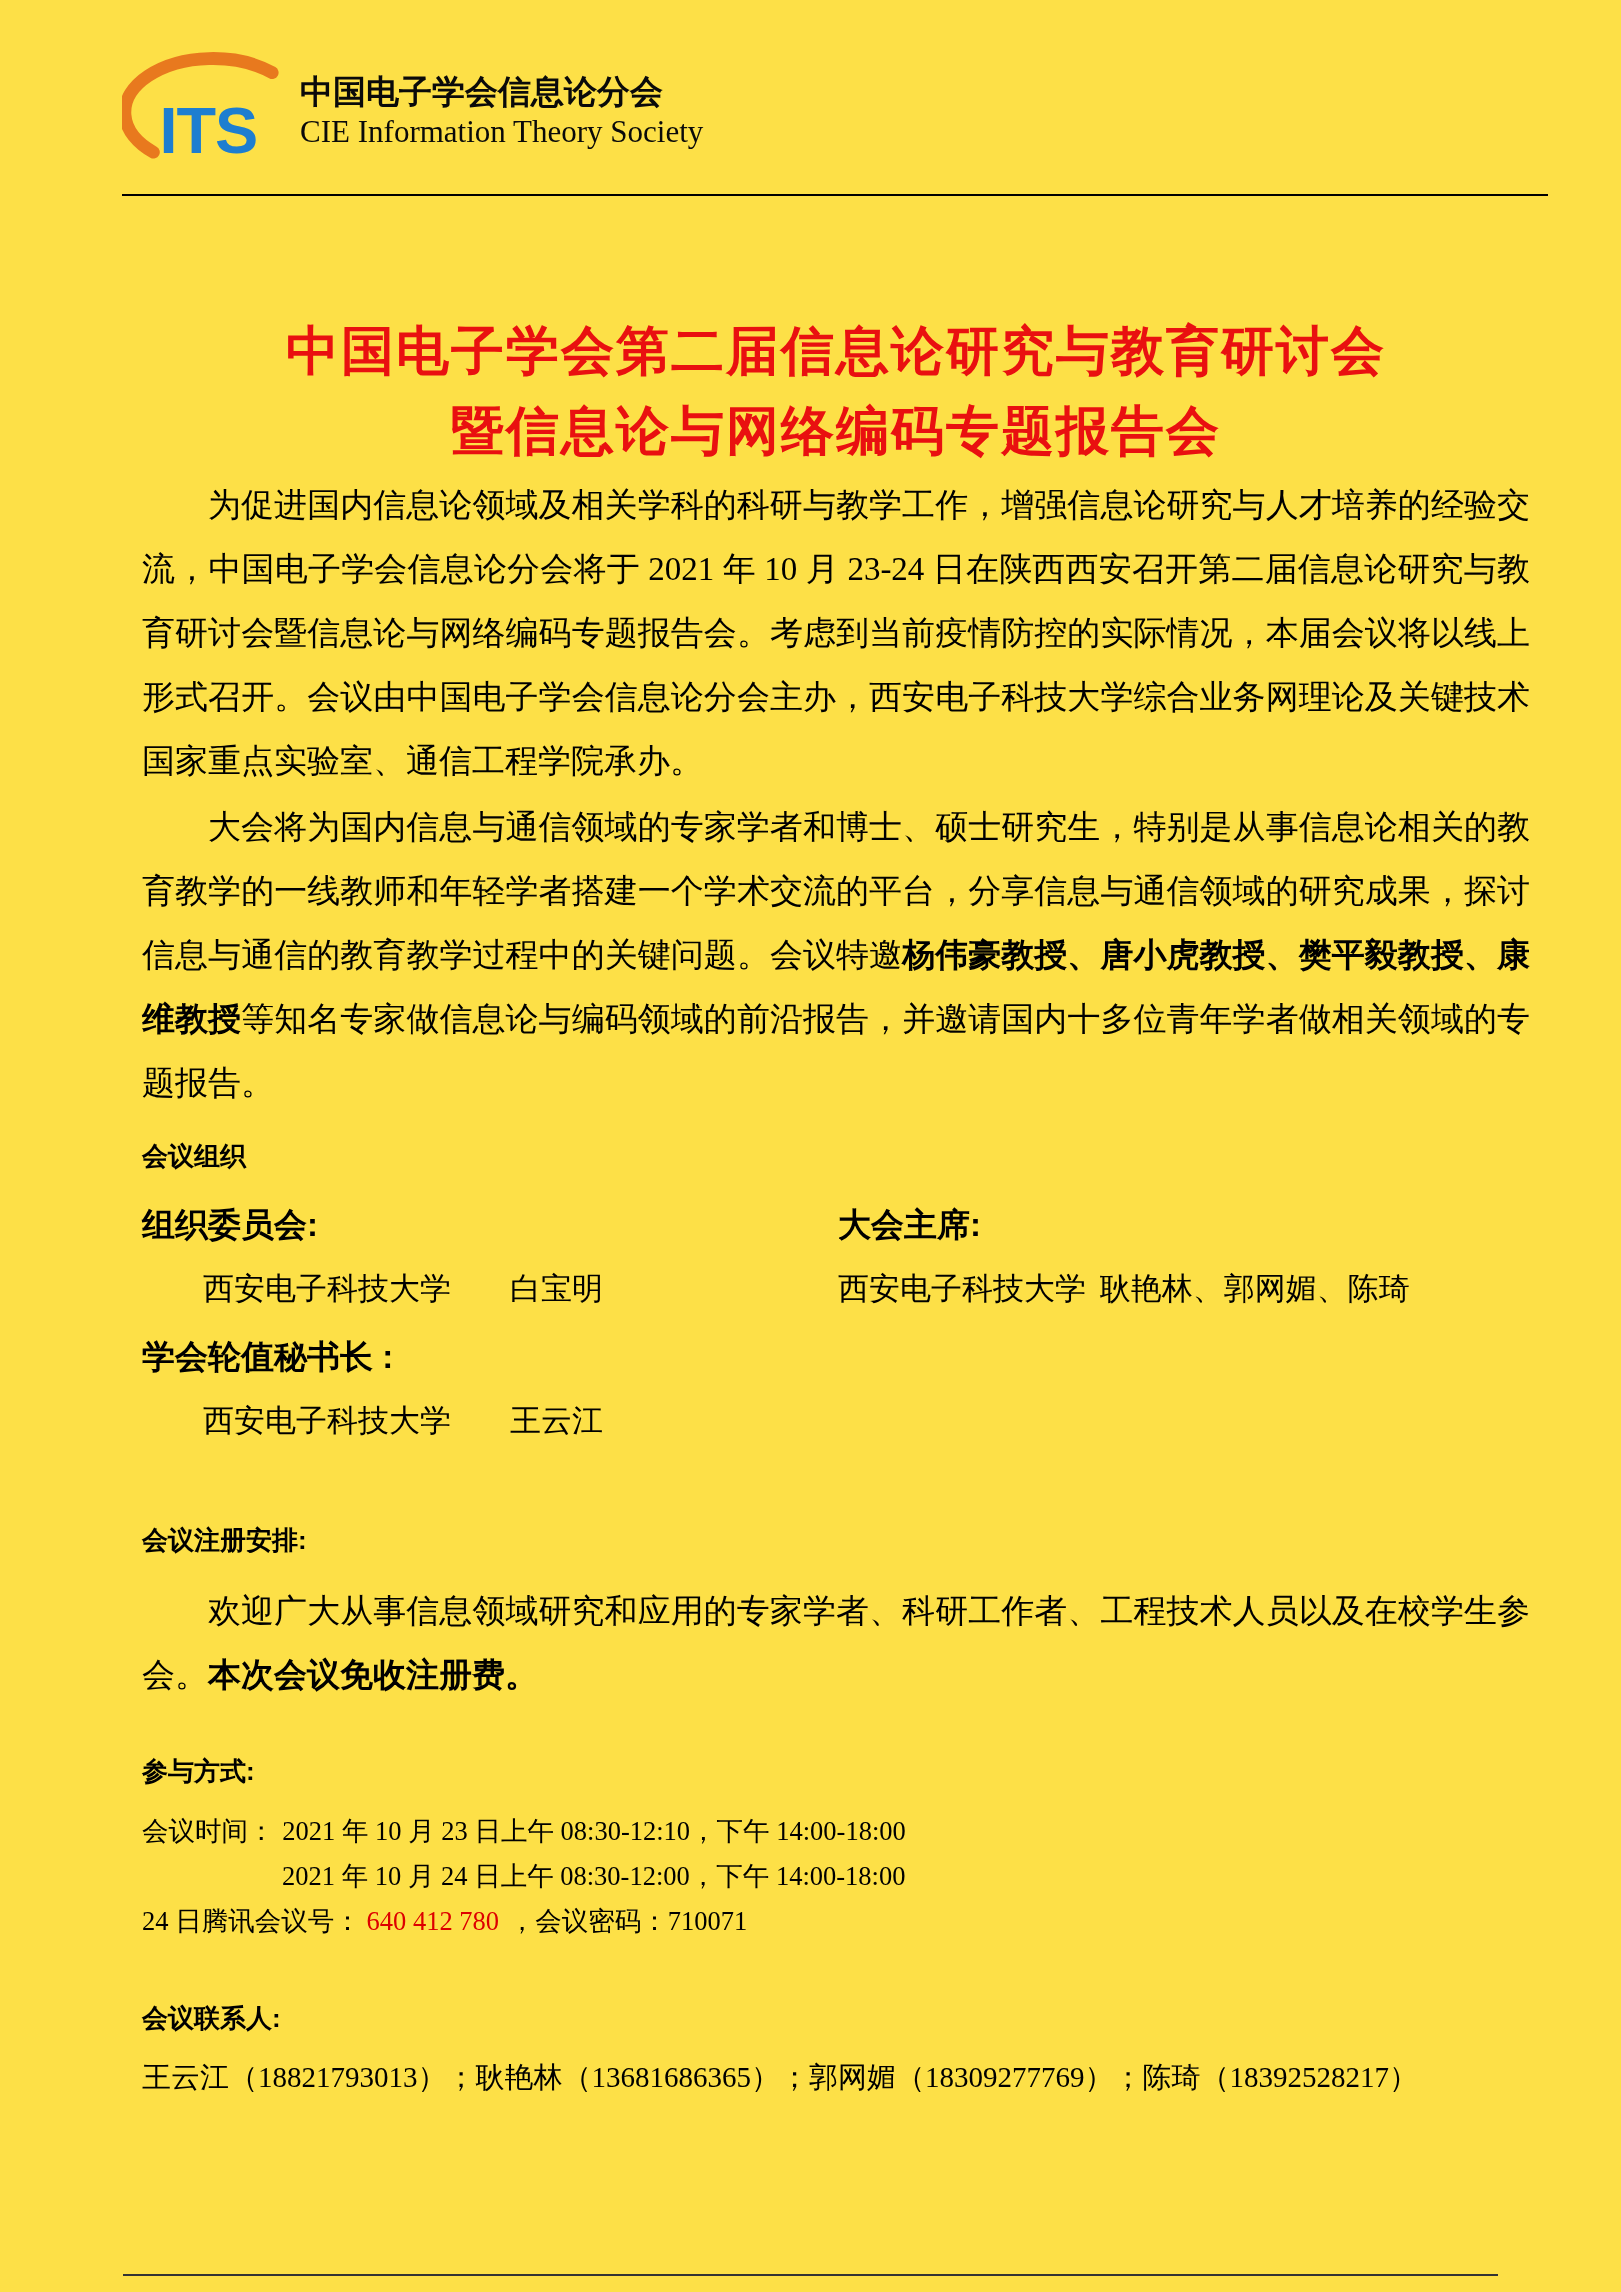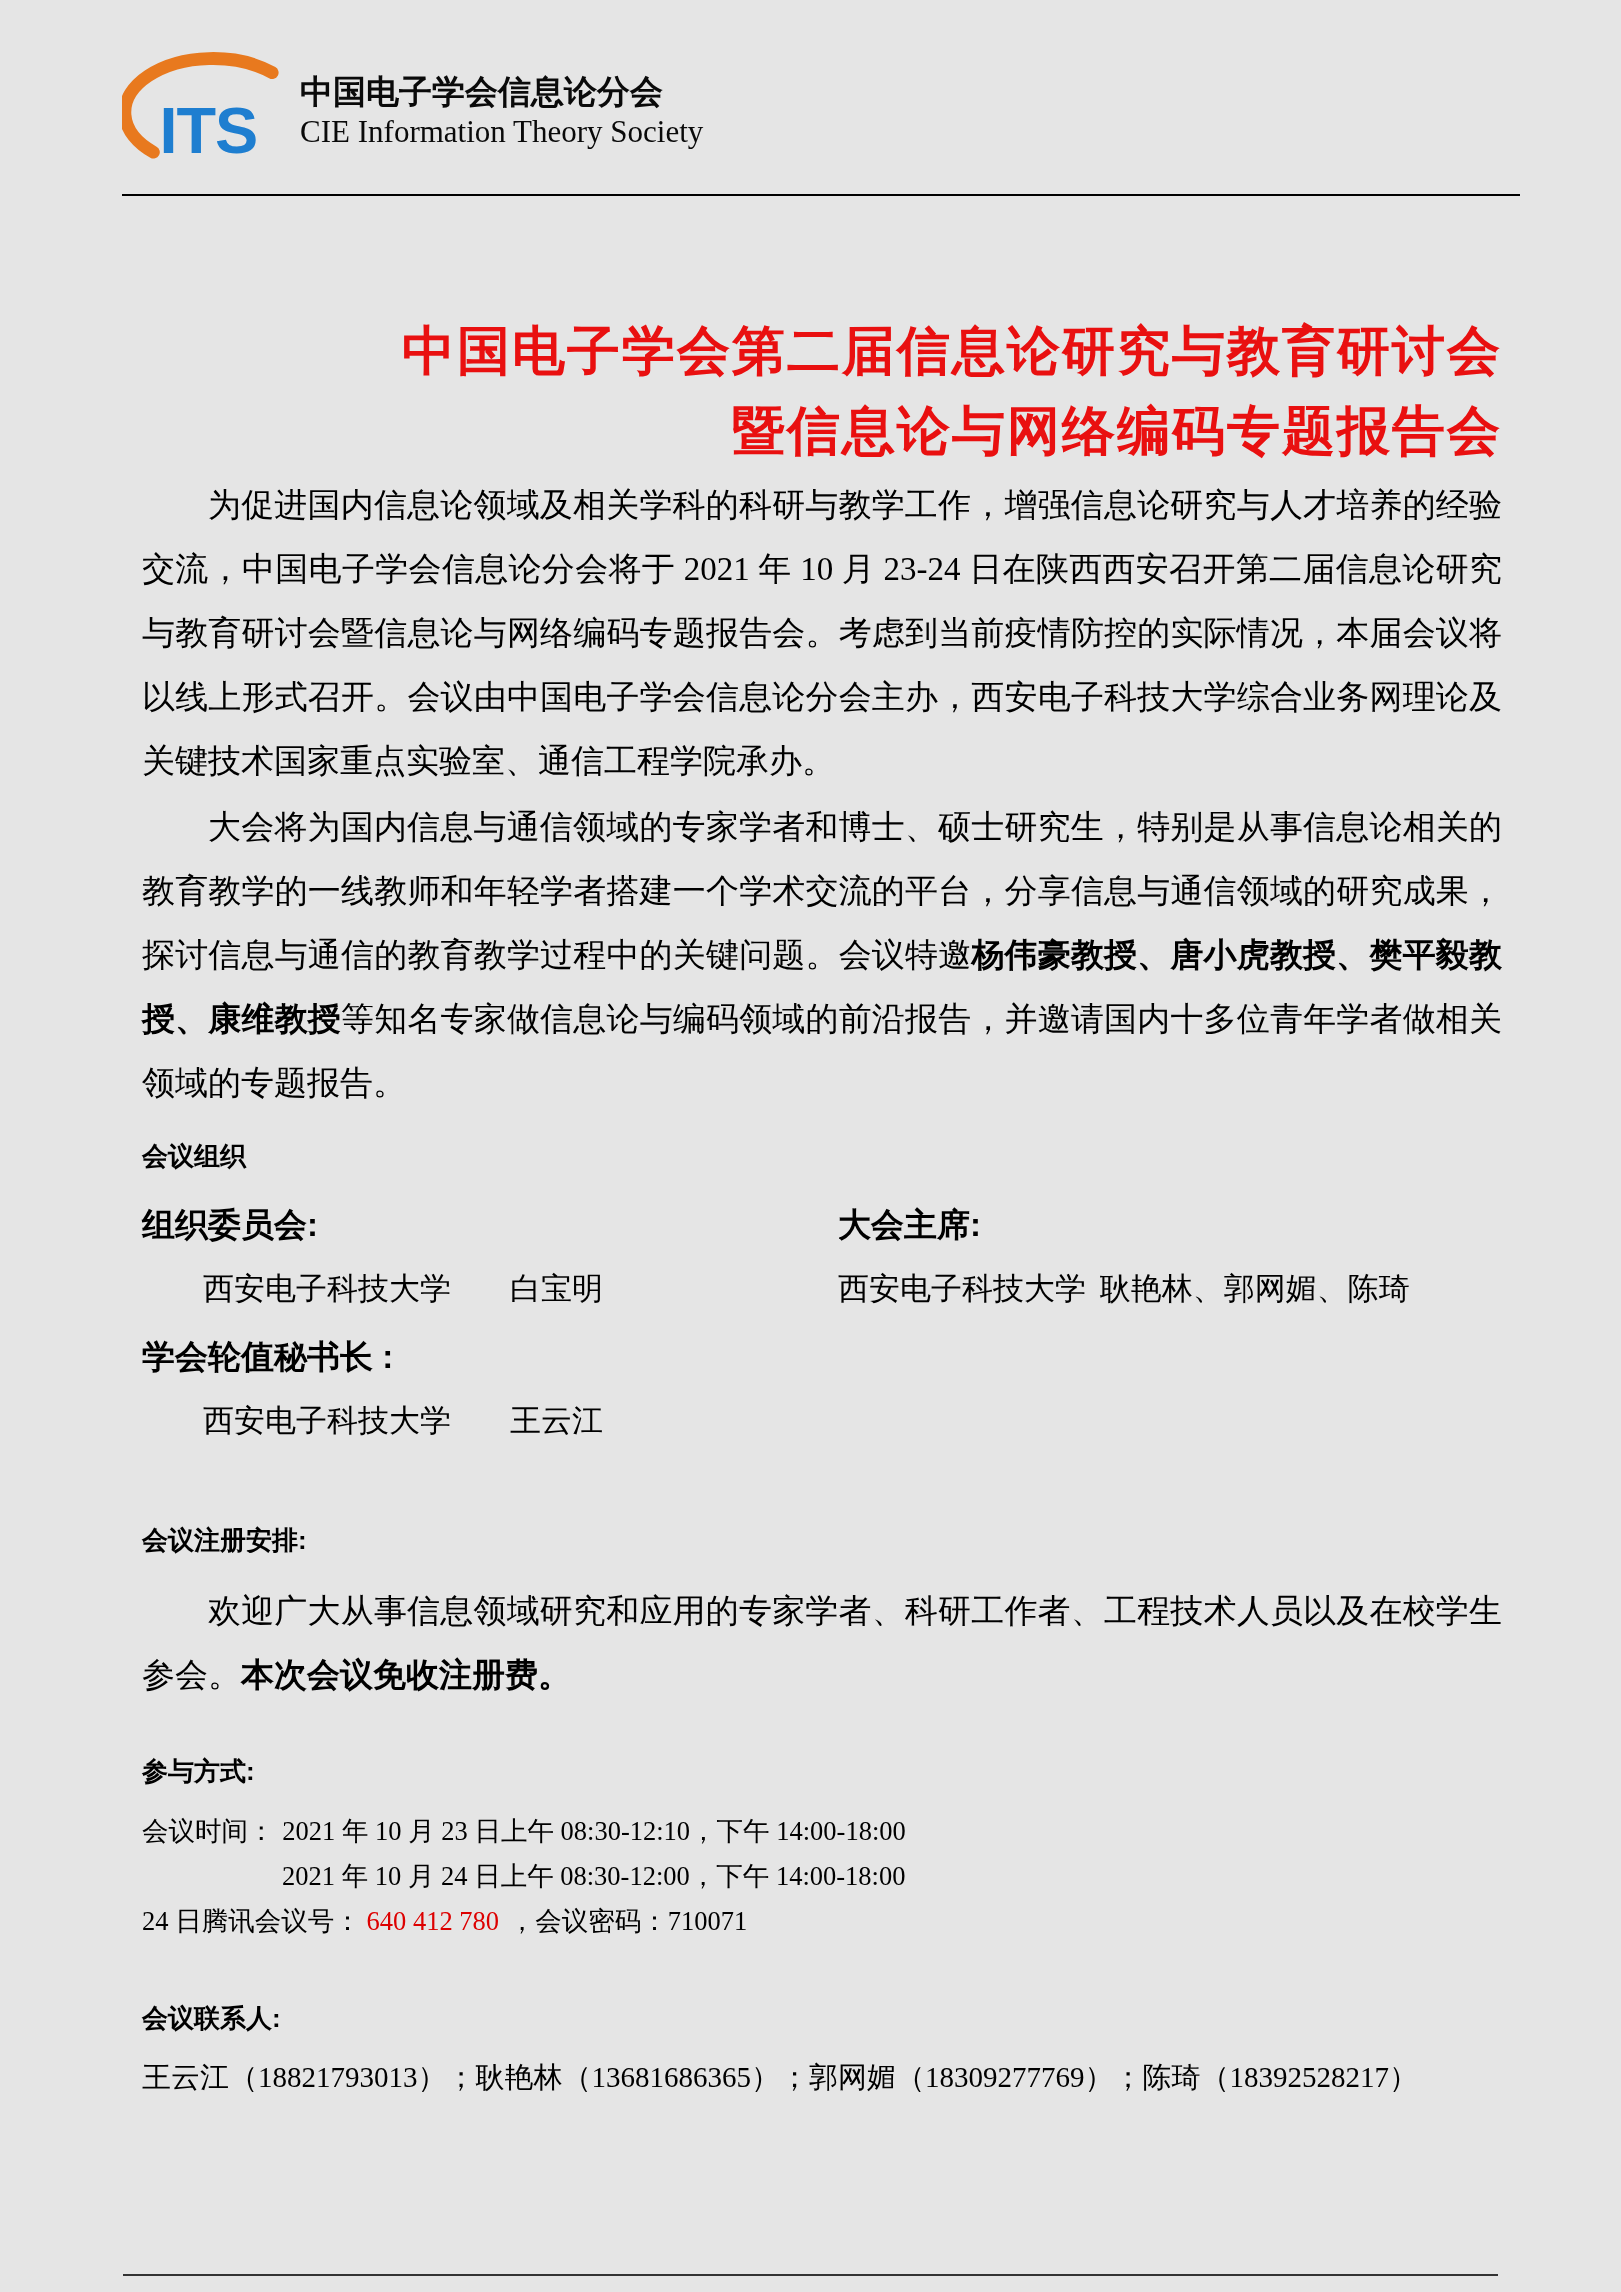--- a/index.html
+++ b/index.html
@@ -6,22 +6,22 @@
   html, body { background:#ffffff; }
   body {
     width:1621px; height:2293px;
     position:relative;
     overflow:hidden;
     font-family:"Liberation Serif","DejaVu Serif",serif;
     color:#000;
   }
   .page {
     position:absolute; inset:0;
-    background:#e5e5e5;
-    padding:51px 119px 0 142px;
+    background:#fde047;
+    padding:51px 91px 0 142px;
   }
 
   
   .logo-row {
     display:flex; align-items:center; gap:15.7px;
     margin-left:-19.6px; height:116px;
   }
   .logo-mark { flex:0 0 auto; display:block; }
   .logo-mark .swoosh {
     fill:none; stroke:var(--logo_orange,#e8791e);
@@ -38,21 +38,21 @@
     font-weight:bold; font-size:33px; line-height:43px; color:#0a0a0a;
   }
   .logo-en { font-size:31px; line-height:33px; margin-top:2px; color:#0a0a0a; }
   .header-rule {
     height:2.9px; background:var(--rule_black,#000);
     margin-top:26.5px; margin-left:-19.6px; margin-right:-17.6px;
   }
 
   
   .title {
-    margin-top:115px; text-align:right;
+    margin-top:115px; text-align:center;
     font-family:"Liberation Sans","DejaVu Sans",sans-serif;
     font-weight:bold; font-size:53px; line-height:80px;
     letter-spacing:2px; color:var(--title_red,#e91010);
   }
   .title-line { display:block; }
 
   
   .body-para {
     margin-top:2px;
     font-size:33px; line-height:64px;

